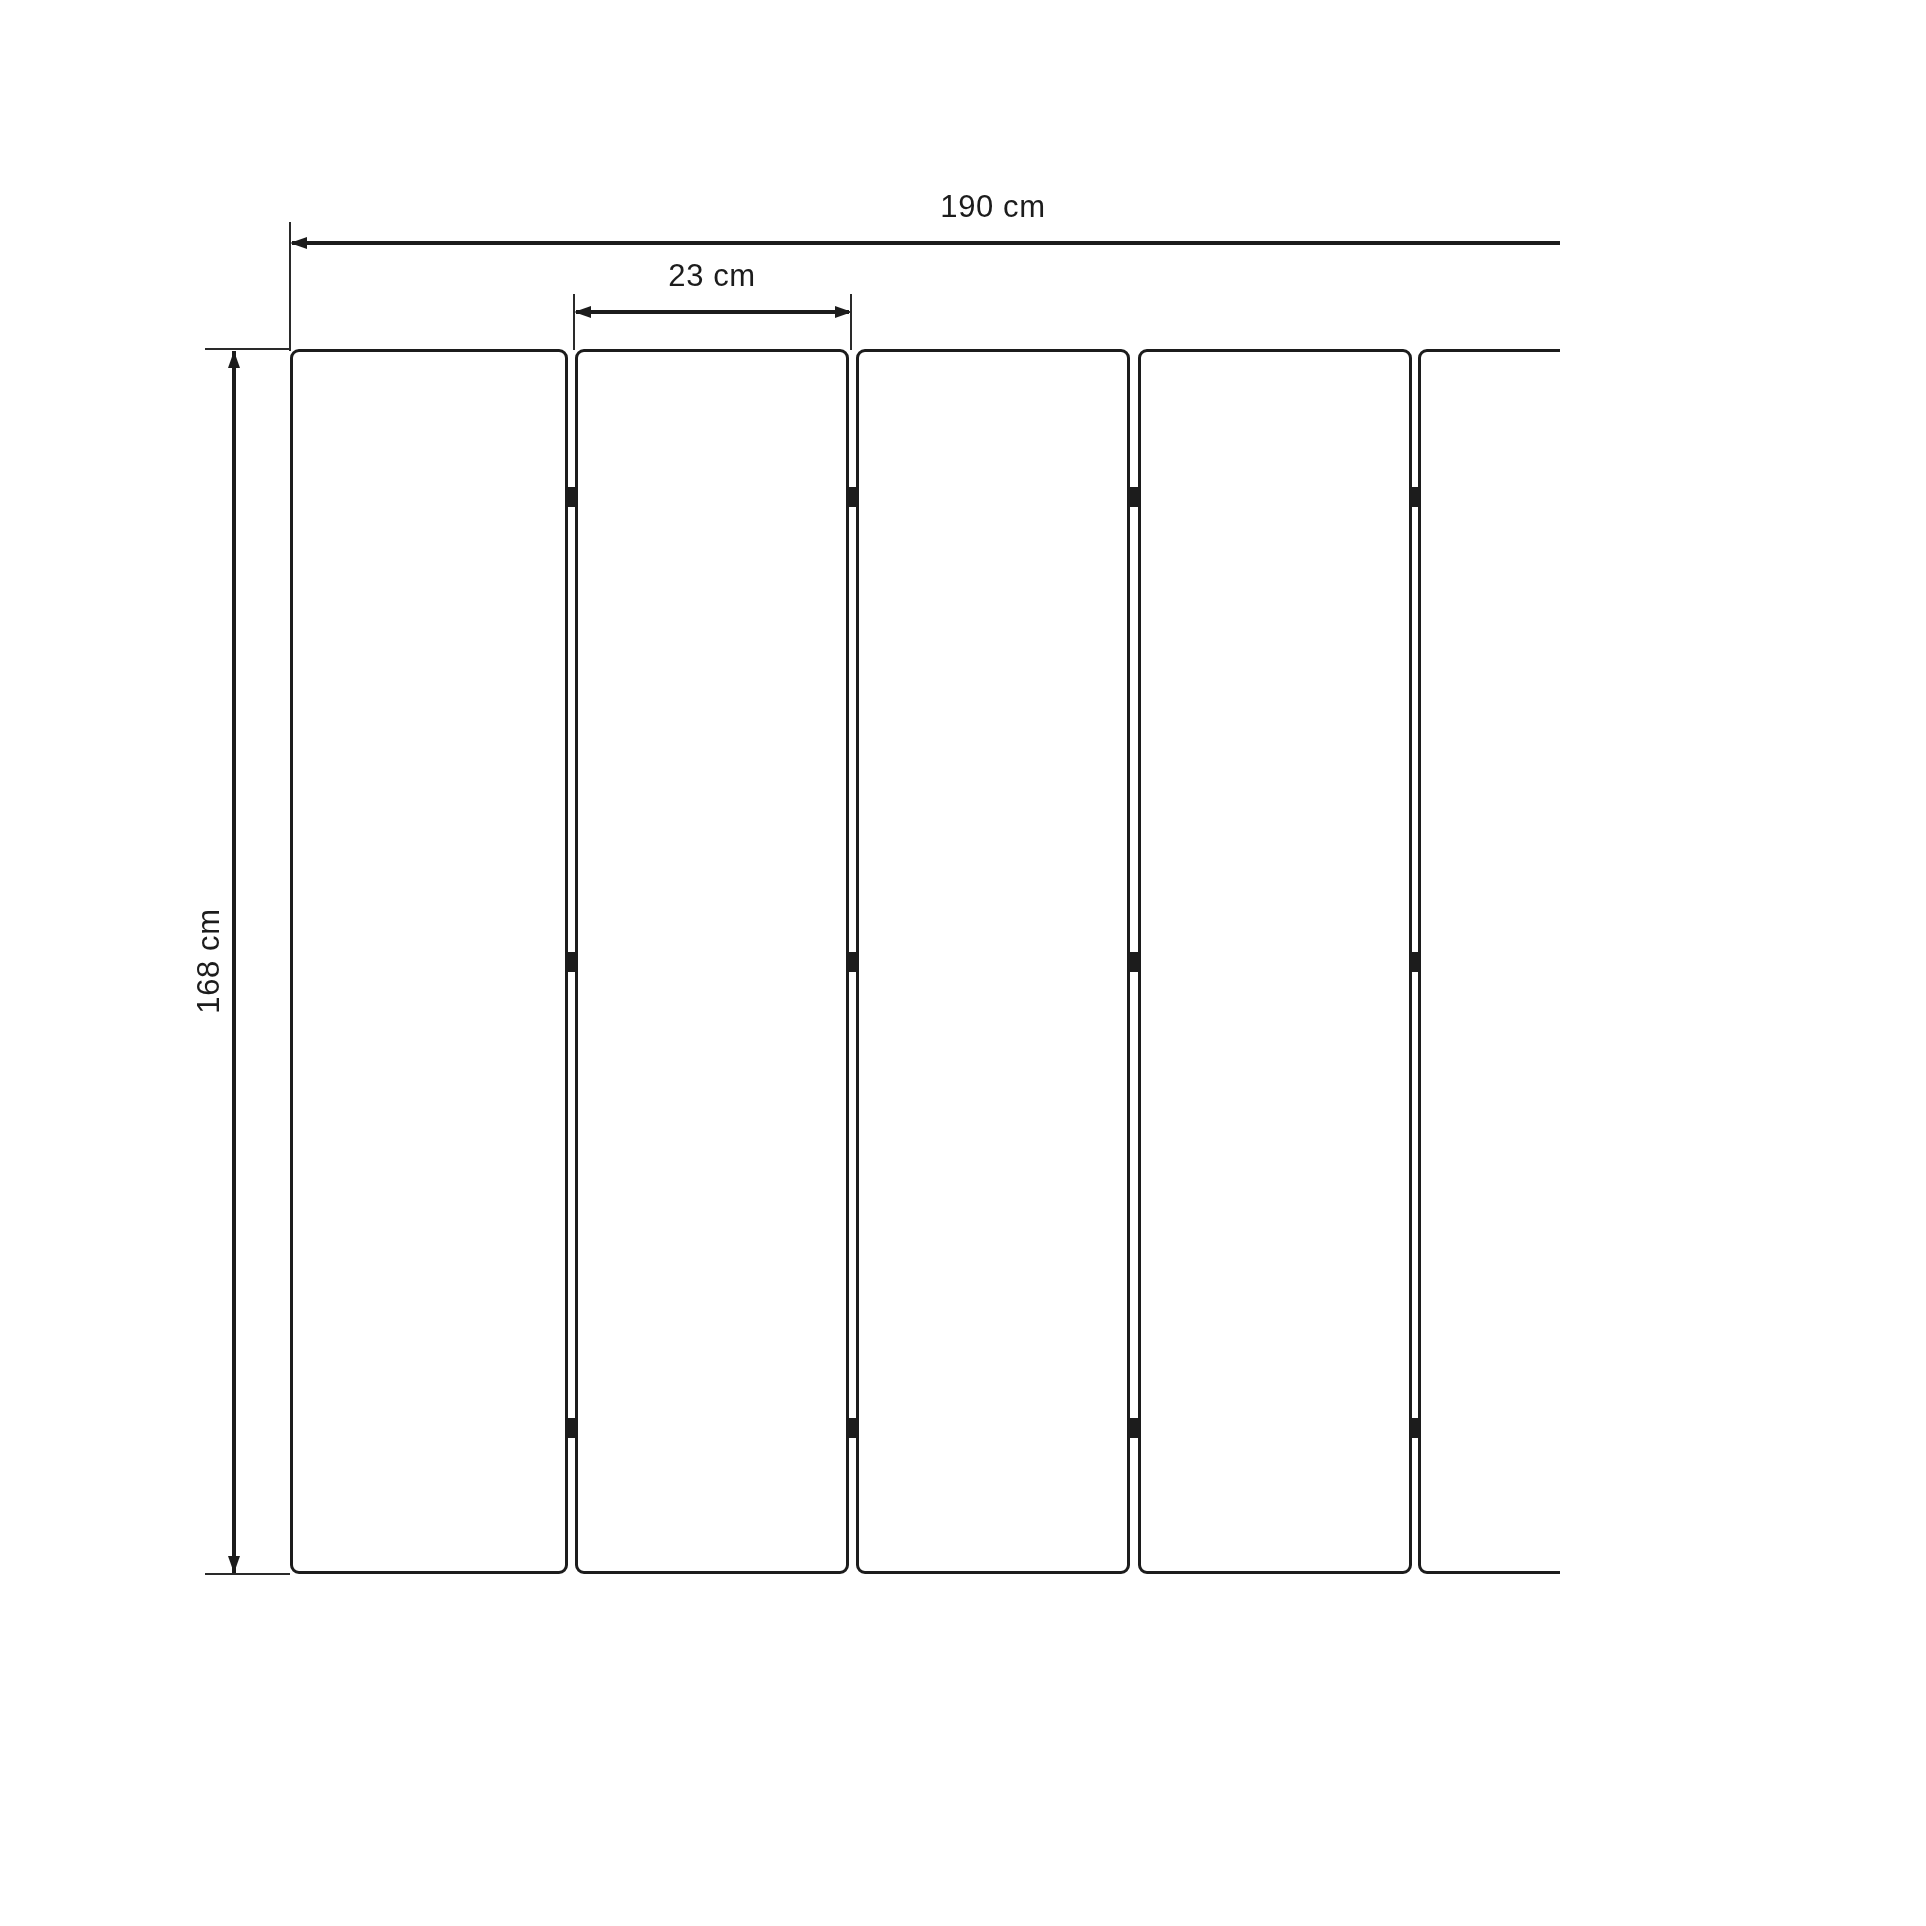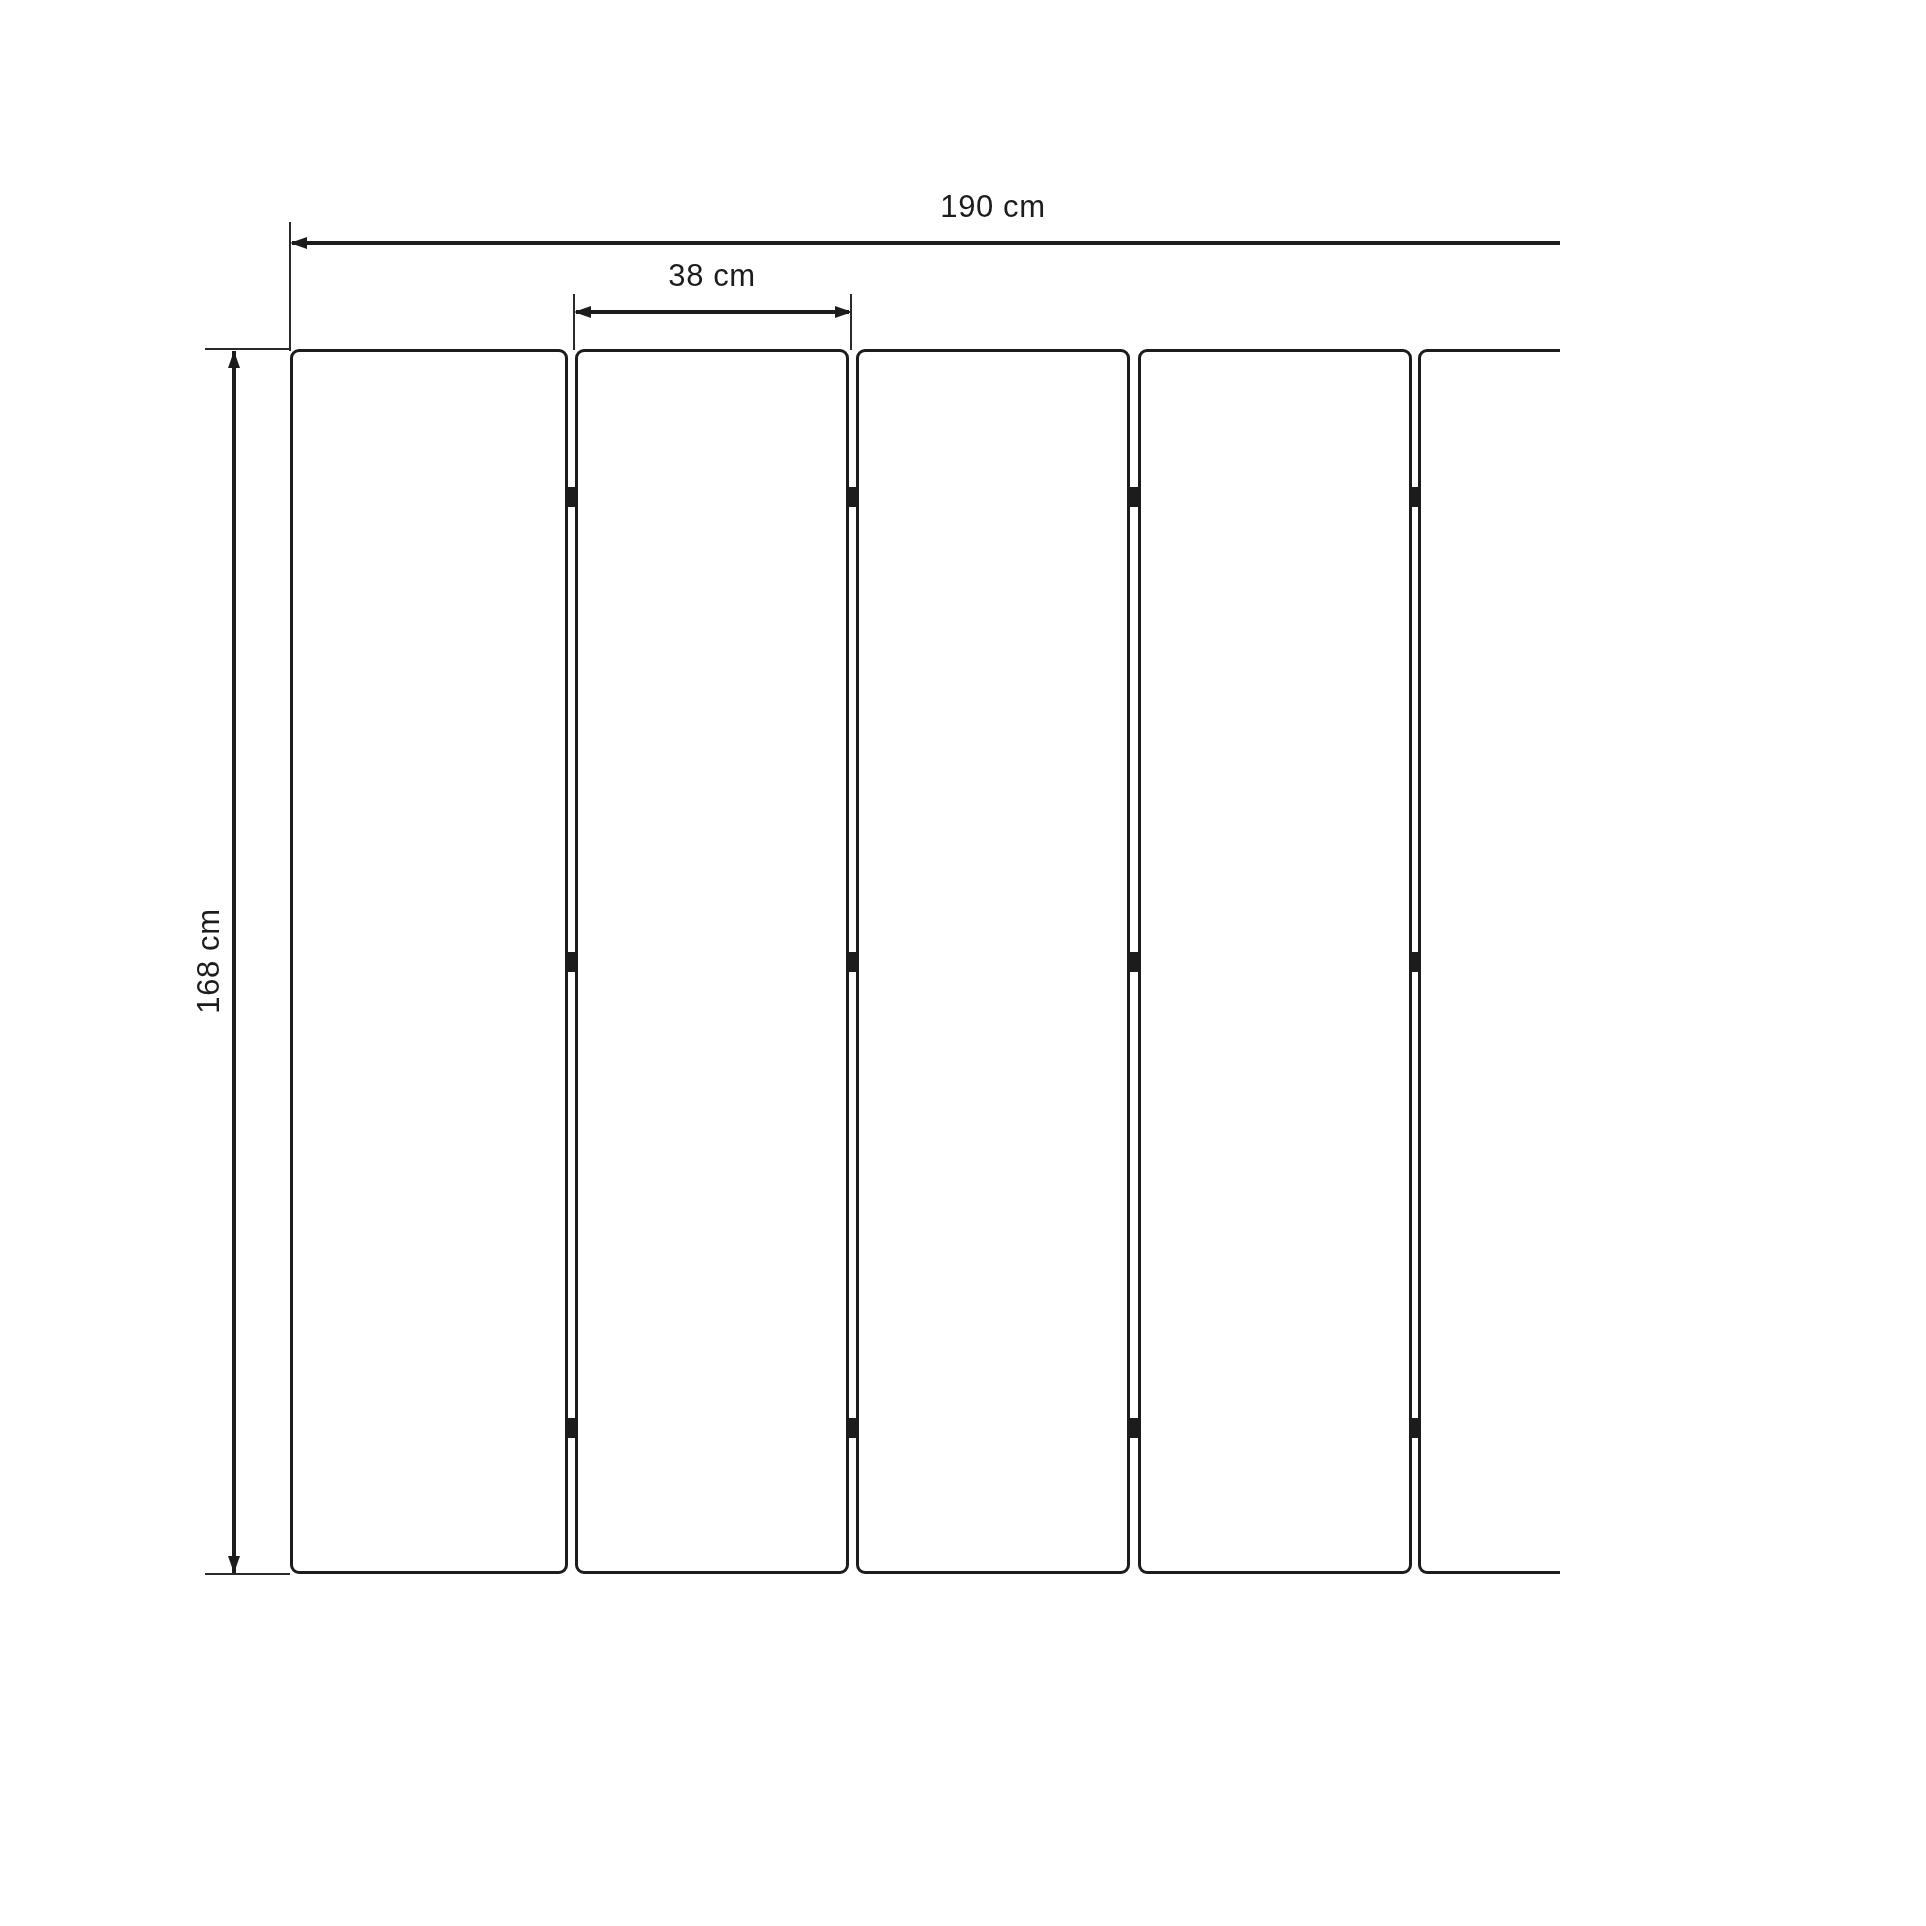--- a/index.html
+++ b/index.html
@@ -78,21 +78,21 @@
 
 <div class="canvas">
 
   <div class="dim-label" style="left:993px; top:189px;">190 cm</div>
   <div class="dim-line-h" style="left:292px; top:241px; width:1402px;"></div>
   <div class="arrow a-left" style="left:290px; top:237px;"></div>
   <div class="arrow a-right" style="left:1679px; top:237px;"></div>
   <div class="ext-v" style="left:289px; top:222px; height:129px;"></div>
   <div class="ext-v" style="left:1695px; top:222px; height:129px;"></div>
 
-  <div class="dim-label" style="left:712px; top:258px;">38 cm</div>
+  <div class="dim-label" style="left:712px; top:258px;">23 cm</div>
   <div class="dim-line-h" style="left:576px; top:310px; width:273px;"></div>
   <div class="arrow a-left" style="left:574px; top:306px;"></div>
   <div class="arrow a-right" style="left:835px; top:306px;"></div>
   <div class="ext-v" style="left:573px; top:294px; height:56px;"></div>
   <div class="ext-v" style="left:850px; top:294px; height:56px;"></div>
 
   <div class="dim-label rotated" style="left:209px; top:961px;">168 cm</div>
   <div class="dim-line-v" style="left:232px; top:351px; height:1222px;"></div>
   <div class="arrow a-up" style="left:228px; top:351px;"></div>
   <div class="arrow a-down" style="left:228px; top:1556px;"></div>

